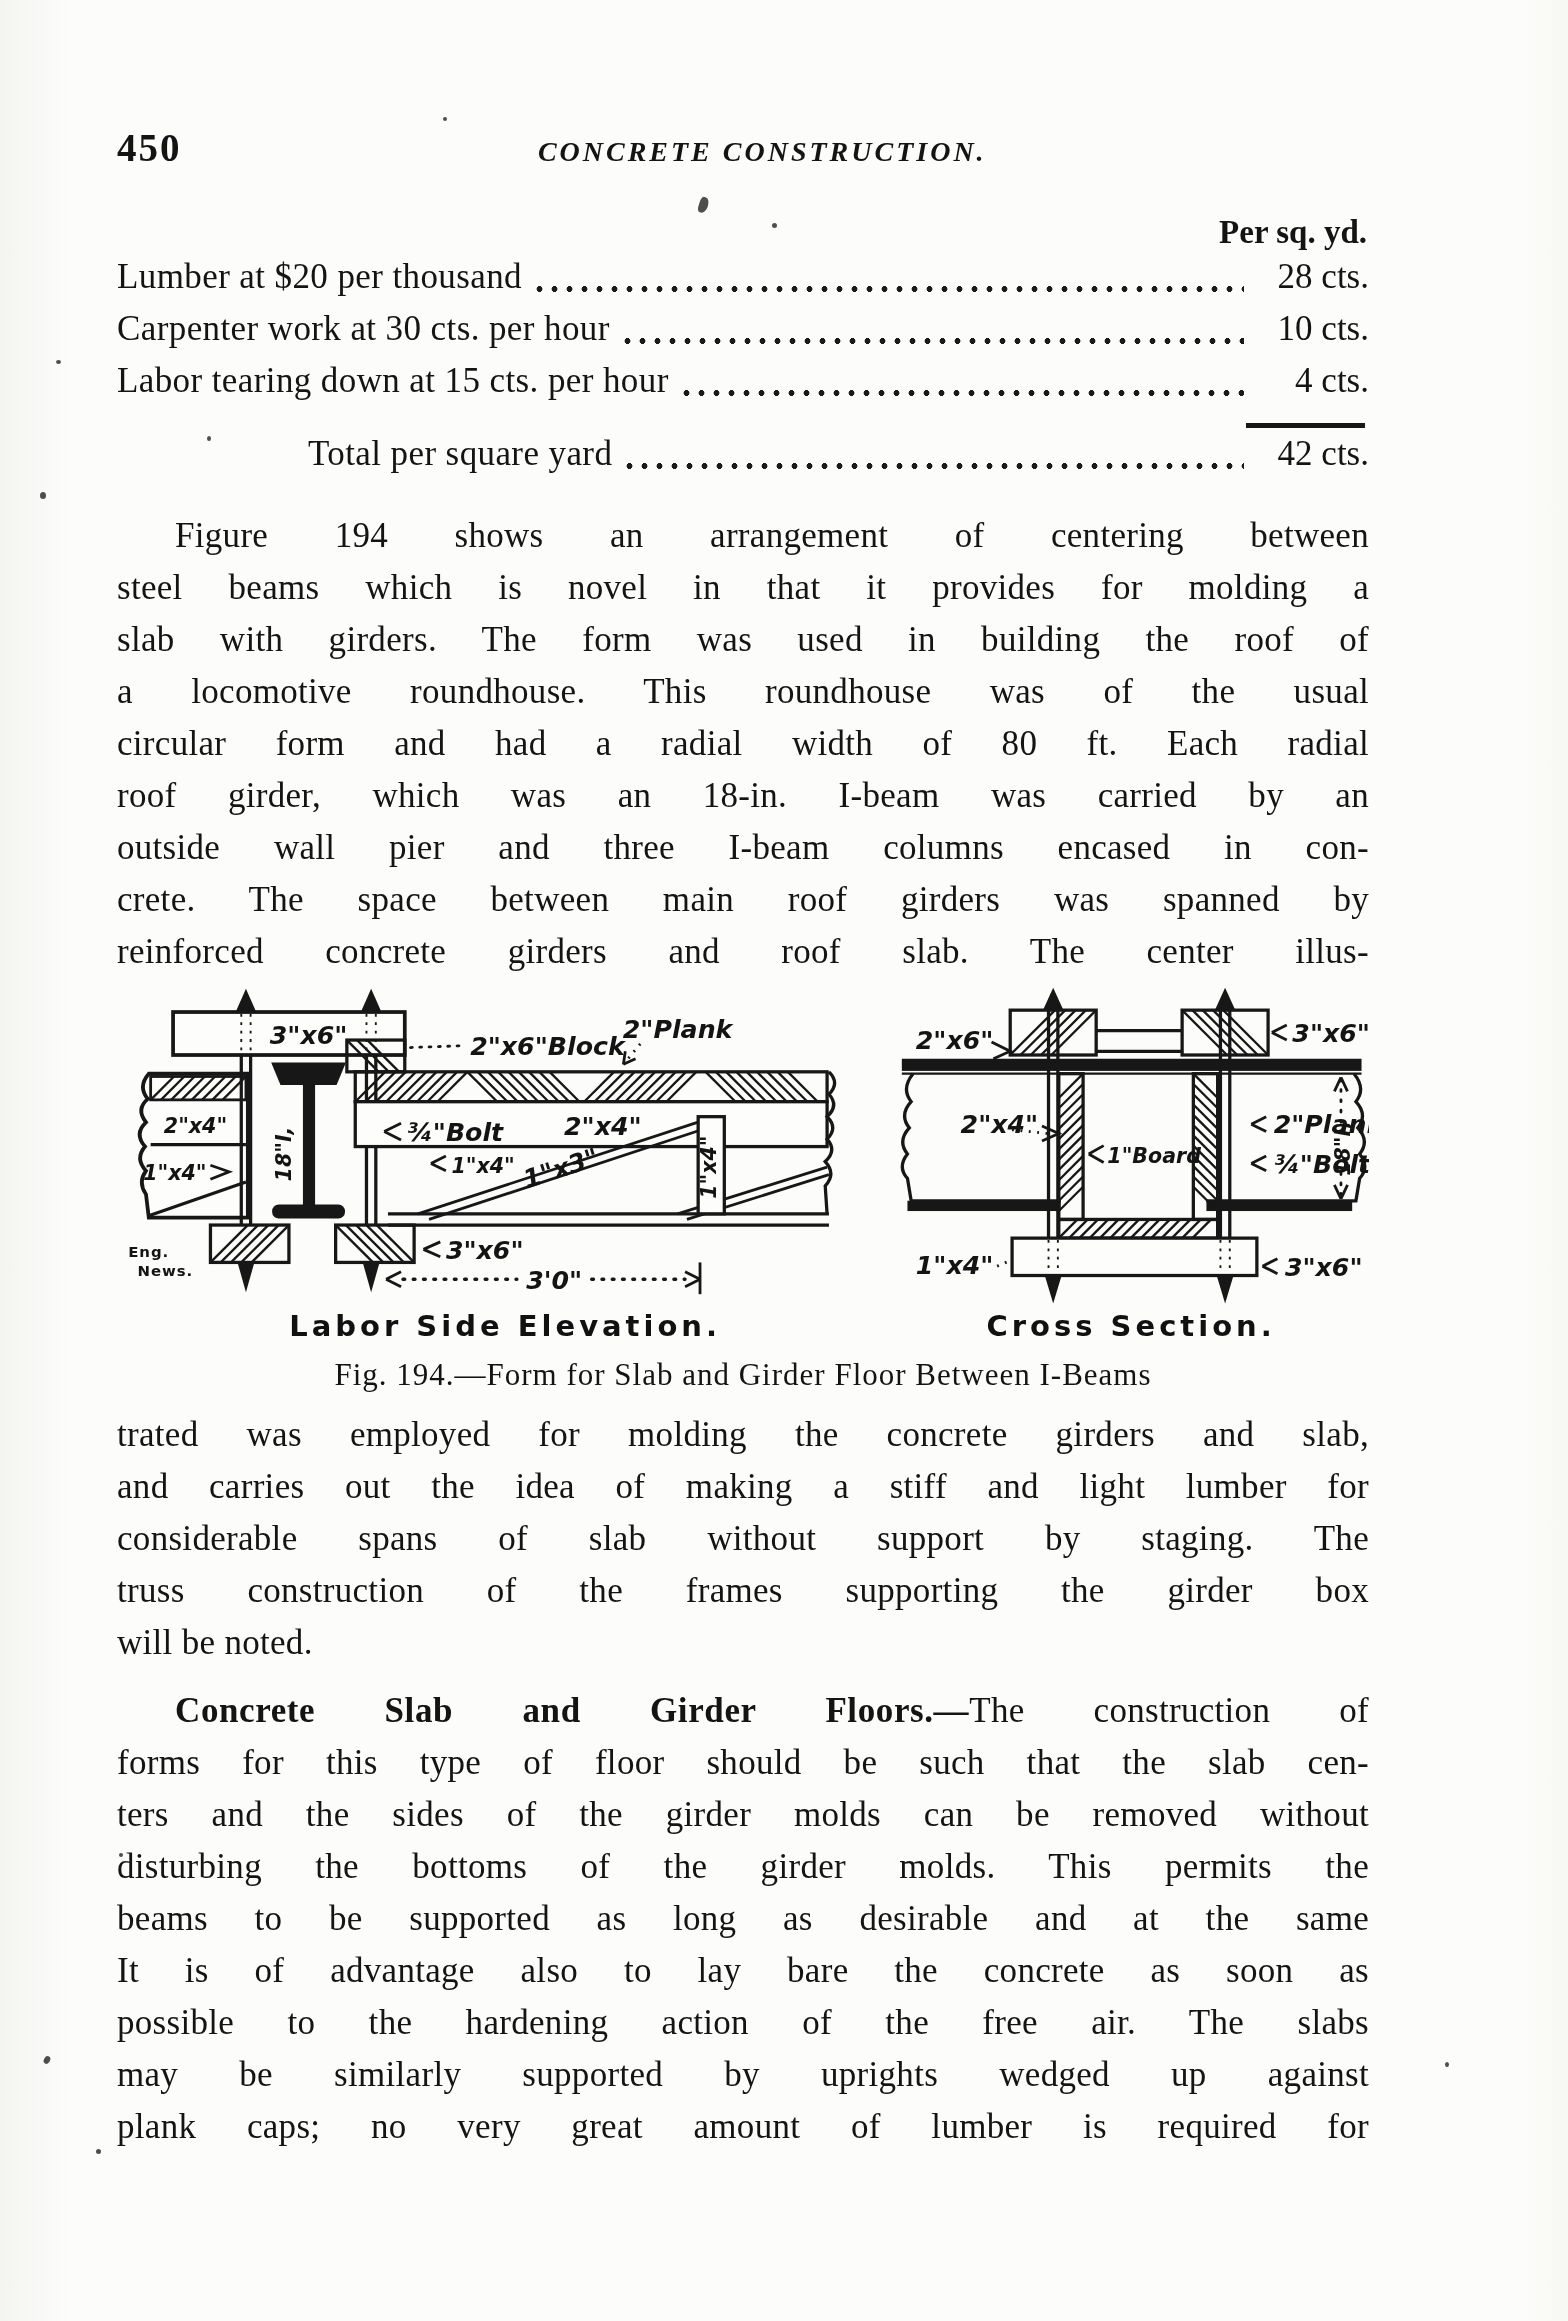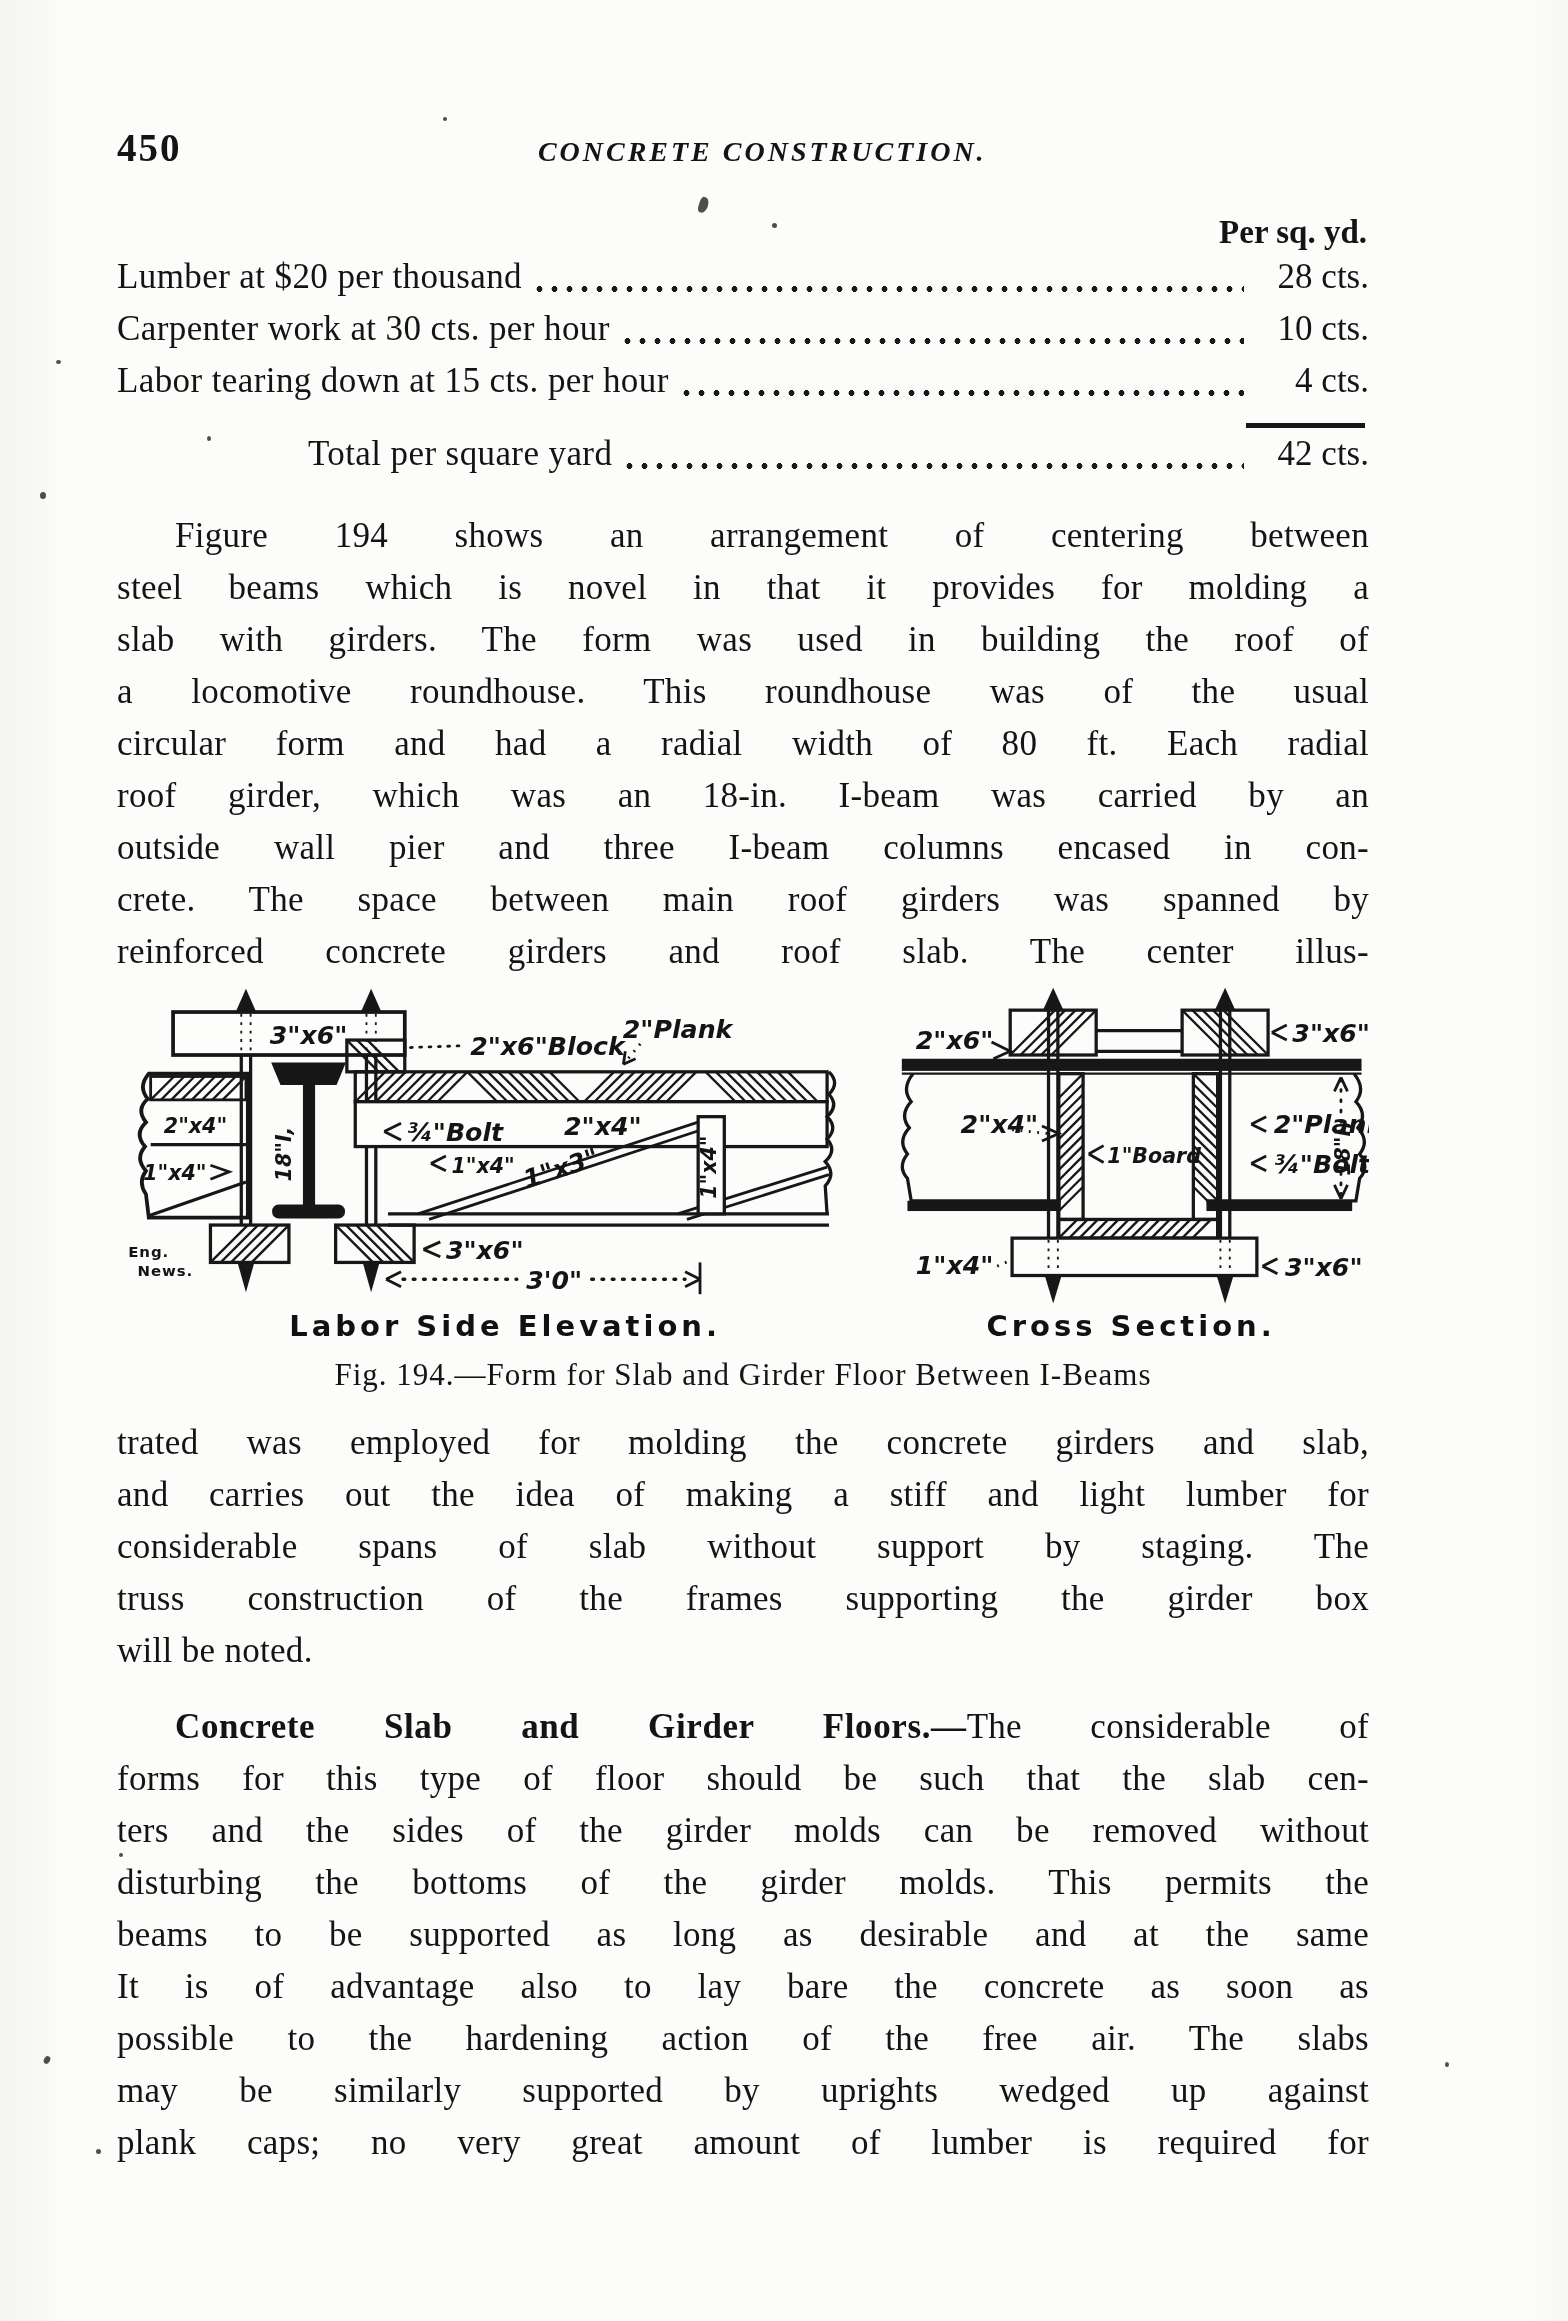--- a/index.html
+++ b/index.html
@@ -19,21 +19,21 @@
   .cost-row { display:flex; font-size:35px; line-height:52px; height:52px; }
   .cost-row .label { white-space:nowrap; letter-spacing:0.4px; }
   .cost-row .dots { flex:1 1 auto; align-self:flex-end; height:8px; margin:0 8px 10px 10px;
       background-image:radial-gradient(circle,#1a1a1a 2.7px,rgba(0,0,0,0) 3.2px);
       background-size:15px 8px; background-repeat:repeat-x; background-position:0 100%; }
   .cost-row .value { width:117px; text-align:right; white-space:nowrap; }
   .total-rule { width:119px; height:5px; background:#171717; margin:16px 4px 0 auto; }
   .cost-row.total { margin-top:0; padding-left:191px; }
 
   .para { margin-top:30px; }
-  .para.cont { margin-top:24px; }
+  .para.cont { margin-top:16px; }
   .jline { font-size:35px; line-height:52px; height:52px; text-align:justify; text-align-last:justify;
            letter-spacing:0.3px; white-space:nowrap; }
   .jline.last { text-align-last:left; }
   .jline.indent { text-indent:58px; }
   .jline b { font-weight:bold; letter-spacing:0.6px; }
 
   figure { margin:6px 0 0 0; padding:0; }
   .fig-captions { display:flex; width:100%; margin-top:0px; font-family:"DejaVu Sans","Liberation Sans",sans-serif;
                   font-weight:bold; font-size:29px; letter-spacing:4px; color:#111; }
   .fig-captions .cap-left  { width:62%; text-align:center; }
@@ -399,21 +399,21 @@
 
     <div class="para cont">
       <div class="jline">trated was employed for molding the concrete girders and slab,</div>
       <div class="jline">and carries out the idea of making a stiff and light lumber for</div>
       <div class="jline">considerable spans of slab without support by staging.  The</div>
       <div class="jline">truss construction of the frames supporting the girder box</div>
       <div class="jline last">will be noted.</div>
     </div>
 
     <div class="para cont">
-      <div class="jline indent"><b>Concrete Slab and Girder Floors.—</b><span>The considerable of</span></div>
+      <div class="jline indent"><b>Concrete Slab and Girder Floors.—</b><span>The construction of</span></div>
       <div class="jline">forms for this type of floor should be such that the slab cen-</div>
       <div class="jline">ters and the sides of the girder molds can be removed without</div>
       <div class="jline">disturbing the bottoms of the girder molds.  This permits the</div>
       <div class="jline">beams to be supported as long as desirable and at the same</div>
       <div class="jline">It is of advantage also to lay bare the concrete as soon as</div>
       <div class="jline">possible to the hardening action of the free air.  The slabs</div>
       <div class="jline">may be similarly supported by uprights wedged up against</div>
       <div class="jline">plank caps; no very great amount of lumber is required for</div>
     </div>
 

